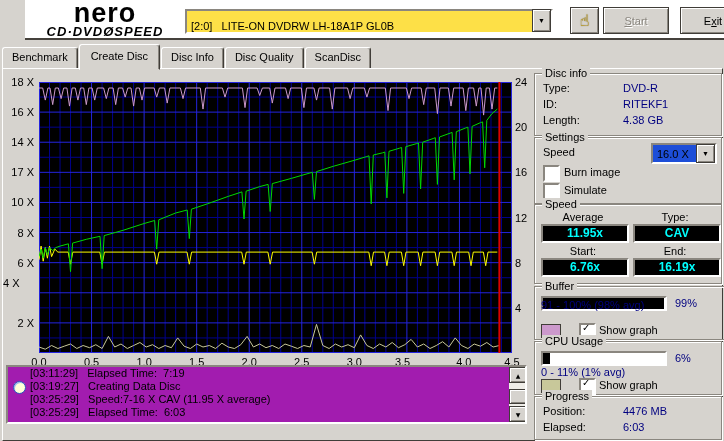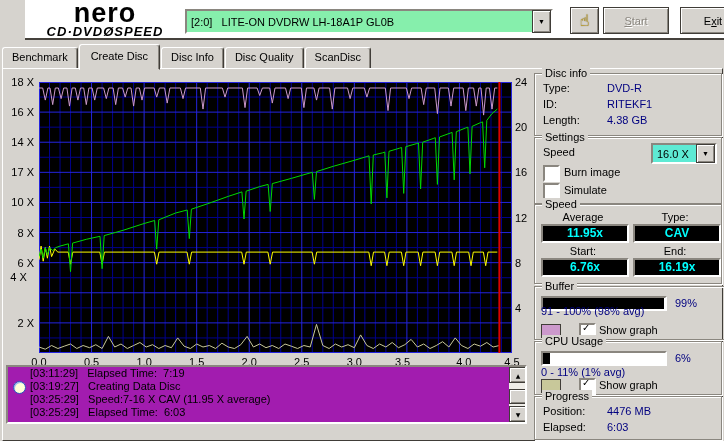--- a/index.html
+++ b/index.html
@@ -8,22 +8,22 @@
 
   
   #header{position:absolute;left:0;top:0;width:724px;height:38px;background:#fff;
     border-bottom:2px solid #45413c;margin-left:25px;}
   #logo{position:absolute;left:4px;top:0px;width:152px;text-align:center;line-height:1;}
   #logo .nero{font-size:27px;font-weight:bold;letter-spacing:1px;}
   #logo .sub{font-size:13px;font-weight:bold;font-style:italic;letter-spacing:1px;margin-top:-2px;}
   .raised{background:#d6d3ce;border:1px solid #403d38;
     box-shadow:inset 1px 1px 0 #fff,inset -1px -1px 0 #8a867f;}
   .sunken{border:2px solid;border-color:#8a867f #fff #fff #8a867f;}
-  #drive-select{position:absolute;left:160px;top:9px;width:364px;height:21px;background:#86efac;
-    display:flex;align-items:center;}
+  #drive-select{position:absolute;left:160px;top:9px;width:364px;height:21px;background:#fde047;
+    display:flex;align-items:flex-end;}
   #drive-select .txt{white-space:pre;padding-left:4px;flex:1;overflow:hidden;}
   .drop-btn{width:17px;height:100%;display:flex;align-items:center;justify-content:center;
     font-size:7px;}
   #hand-btn{position:absolute;left:545px;top:7px;width:27px;height:25px;
     display:flex;align-items:center;justify-content:center;}
   #hand-btn .glyph{font-family:"DejaVu Sans",sans-serif;font-size:16px;color:#e8b800;
     text-shadow:0 0 1px #000;}
   .pushbtn{position:absolute;top:7px;width:64px;height:25px;display:flex;
     align-items:center;justify-content:center;}
   #start-btn{left:578px;color:#8a867f;text-shadow:1px 1px 0 #fff;}
@@ -55,21 +55,21 @@
   #logscroll{position:absolute;right:0;top:0;width:16px;bottom:0;background:#efede8;}
   .sbtn{position:absolute;left:0;width:16px;height:14px;display:flex;align-items:center;
     justify-content:center;font-size:6px;font-family:"DejaVu Sans",sans-serif;}
   #sthumb{position:absolute;left:0;top:22px;width:16px;height:13px;}
 
   
   .gbox{position:absolute;left:531px;width:186px;border:1px solid #8a867f;
     box-shadow:1px 1px 0 #fff,inset 1px 1px 0 #fff;}
   .gbox .gtitle{position:absolute;left:7px;top:-7px;background:#d6d3ce;padding:0 3px;}
   .kv{position:absolute;left:8px;}
-  .kv .v{position:absolute;left:64px;color:#000080;white-space:pre;}
+  .kv .v{position:absolute;left:80px;color:#000080;white-space:pre;}
   .navy{color:#000080;}
   .lcd{position:absolute;width:84px;height:15px;background:#000;color:#0ff;
     font-weight:bold;font-size:12px;text-align:center;line-height:15px;}
   .clabel{position:absolute;width:88px;text-align:center;}
   .bar{position:absolute;width:122px;height:11px;background:#fff;}
   .bar .fill{height:100%;background:#000;}
   .cb{position:absolute;width:13px;height:13px;background:#fff;
     border:2px solid;border-color:#8a867f #fff #fff #8a867f;}
   .cb .mark{position:absolute;left:1px;top:-3px;font-family:"DejaVu Sans",sans-serif;
     font-size:10px;font-weight:bold;}
@@ -179,21 +179,21 @@
         <line x1="460.38666666666666" y1="0" x2="460.38666666666666" y2="271" stroke="#dd0000" stroke-width="2"></line>
       </svg>
     <div id="ticks">
         <span class="tick" style="left:0;width:31px;text-align:right;top:7px">18 X</span>
         <span class="tick" style="left:0;width:31px;text-align:right;top:37.111111111111114px">16 X</span>
         <span class="tick" style="left:0;width:31px;text-align:right;top:67.22222222222223px">14 X</span>
         <span class="tick" style="left:0;width:31px;text-align:right;top:97.33333333333334px">17 X</span>
         <span class="tick" style="left:0;width:31px;text-align:right;top:127.44444444444443px">10 X</span>
         <span class="tick" style="left:0;width:31px;text-align:right;top:157.55555555555554px">8 X</span>
         <span class="tick" style="left:0;width:31px;text-align:right;top:187.66666666666669px">6 X</span>
-        <span class="tick" style="left:0;width:31px;text-align:center;top:202px">4 X</span>
+        <span class="tick" style="left:0;width:31px;text-align:left;top:208px">4 X</span>
         <span class="tick" style="left:0;width:31px;text-align:right;top:247.88888888888889px">2 X</span>
         <span class="tick" style="left:512px;top:7px">24</span>
         <span class="tick" style="left:512px;top:52.16666666666666px">20</span>
         <span class="tick" style="left:512px;top:97.33333333333334px">16</span>
         <span class="tick" style="left:512px;top:142.5px">12</span>
         <span class="tick" style="left:512px;top:187.66666666666669px">8</span>
         <span class="tick" style="left:512px;top:232.83333333333334px">4</span>
         <span class="tick" style="left:24px;width:24px;text-align:center;top:287px">0.0</span>
         <span class="tick" style="left:76.55555555555554px;width:24px;text-align:center;top:287px">0.5</span>
         <span class="tick" style="left:129.1111111111111px;width:24px;text-align:center;top:287px">1.0</span>
@@ -227,21 +227,21 @@
       <div id="discinfo-rows">
           <div class="kv" style="top: 8px;"><span>Type:</span><span class="v">DVD-R</span></div>
           <div class="kv" style="top: 24px;"><span>ID:</span><span class="v">RITEKF1</span></div>
           <div class="kv" style="top: 40px;"><span>Length:</span><span class="v">4.38 GB</span></div>
         </div>
     </div>
 
     <div class="gbox" id="box-settings" style="top:68px;height:65px;">
       <span class="gtitle">Settings</span>
       <span style="position:absolute;left:8px;top:8px;">Speed</span>
-      <div class="sunken" style="position:absolute;left:116px;top:5px;width:62px;height:17px;background:#5eead4;display:flex;align-items:center;">
+      <div class="sunken" style="position:absolute;left:116px;top:5px;width:62px;height:17px;background:#1d4ed8;display:flex;align-items:center;">
         <span style="flex:1;padding-left:4px;">16.0 X</span>
         <span class="drop-btn raised">▼</span>
       </div>
       <div id="settings-checks">
           <span class="cb" style="left: 8px; top: 27px;"></span>
           <span style="position: absolute; left: 29px; top: 28px;">Burn image</span>
           <span class="cb" style="left: 8px; top: 45px;"></span>
           <span style="position: absolute; left: 29px; top: 46px;">Simulate</span>
         </div>
     </div>
@@ -259,21 +259,21 @@
           <div class="lcd sunken" style="left: 98px; top: 53px;">16.19x</div>
         </div>
     </div>
 
     <div class="gbox" id="box-buffer" style="top:217px;height:52px;padding-left:16px;">
       <span class="gtitle">Buffer</span>
       <div class="bar sunken" style="left:6px;top:9px;">
           <div class="fill" id="buffer-fill" style="width: 99%;"></div>
         </div>
       <span class="navy" style="position:absolute;left:140px;top:10px;">99%</span>
-      <span class="navy" style="position:absolute;left:6px;top:18px;">91 - 100% (98% avg)</span>
+      <span class="navy" style="position:absolute;left:6px;top:12px;">91 - 100% (98% avg)</span>
       <span class="swatch" id="buffer-swatch" style="left: 6px; top: 37px; background: rgb(204, 153, 204);"></span>
       <span class="cb" id="buffer-cb" style="left:44px;top:36px;">
           <span class="mark">✓</span>
         </span>
       <span style="position:absolute;left:64px;top:37px;">Show graph</span>
     </div>
 
     <div class="gbox" id="box-cpu" style="top:272px;height:52px;">
       <span class="gtitle">CPU Usage</span>
       <div class="bar sunken" style="left:6px;top:9px;">

